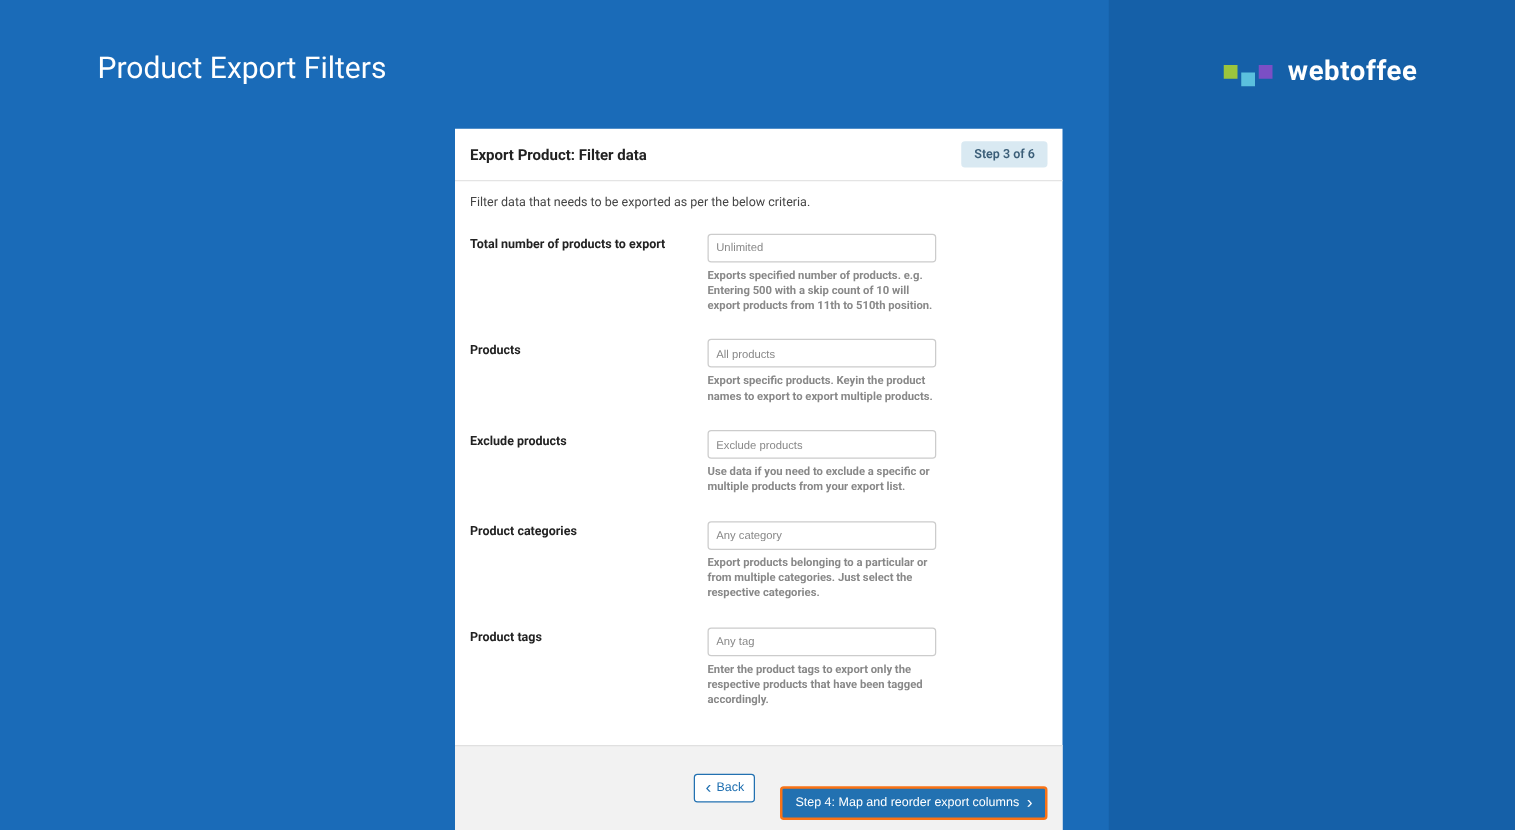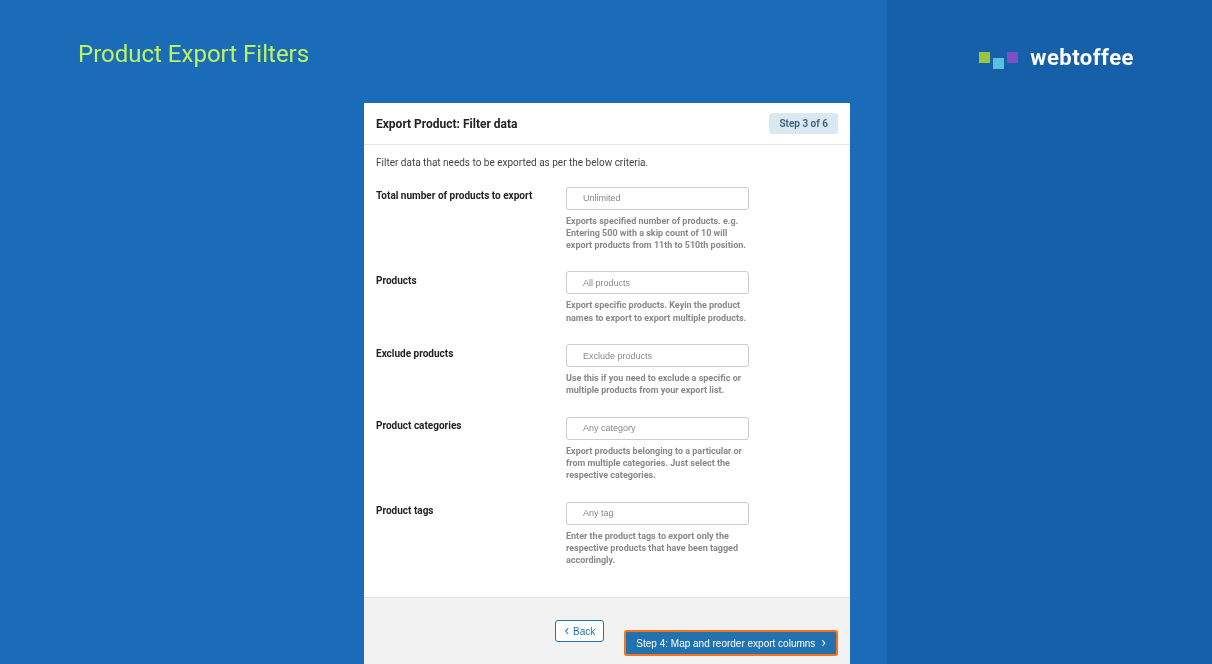--- a/index.html
+++ b/index.html
@@ -20,21 +20,21 @@
       right: 0;
       top: 0;
       width: 325px;
       height: 664px;
       background: #1560a8;
     }
     .page-title {
       position: absolute;
       left: 78px;
       top: 40px;
-      color: #bef264;
+      color: #ffffff;
       font-size: 24px;
       font-weight: 400;
     }
     .logo-wrap {
       position: absolute;
       right: 78px;
       top: 45px;
       display: flex;
       align-items: center;
       gap: 12px;
@@ -109,21 +109,21 @@
       font-weight: 700;
     }
     .form-input-col {
       flex: 1;
     }
     .text-input {
       width: 183px;
       height: 23px;
       border: 1px solid #ccc;
       border-radius: 3px;
-      padding: 0 16px;
+      padding: 0 6px;
       font-size: 9px;
       color: #888;
       background: #fff;
     }
     .text-input::placeholder {
       color: #888;
     }
     .text-input.value-filled {
       color: #333;
     }
@@ -219,21 +219,21 @@
       <div class="form-input-col">
         <input type="text" class="text-input" placeholder="All products" style="">
         <div class="help-text">Export specific products. Keyin the product names to export to export multiple products.</div>
       </div>
     </div>
 
     <div class="form-row">
       <div class="form-label-col">Exclude products</div>
       <div class="form-input-col">
         <input type="text" class="text-input" placeholder="Exclude products" style="">
-        <div class="help-text">Use this if you need to exclude a specific or multiple products from your export list.</div>
+        <div class="help-text">Use data if you need to exclude a specific or multiple products from your export list.</div>
       </div>
     </div>
 
     <div class="form-row">
       <div class="form-label-col">Product categories</div>
       <div class="form-input-col">
         <input type="text" class="text-input" placeholder="Any category" style="">
         <div class="help-text">Export products belonging to a particular or from multiple categories. Just select the respective categories.</div>
       </div>
     </div>

